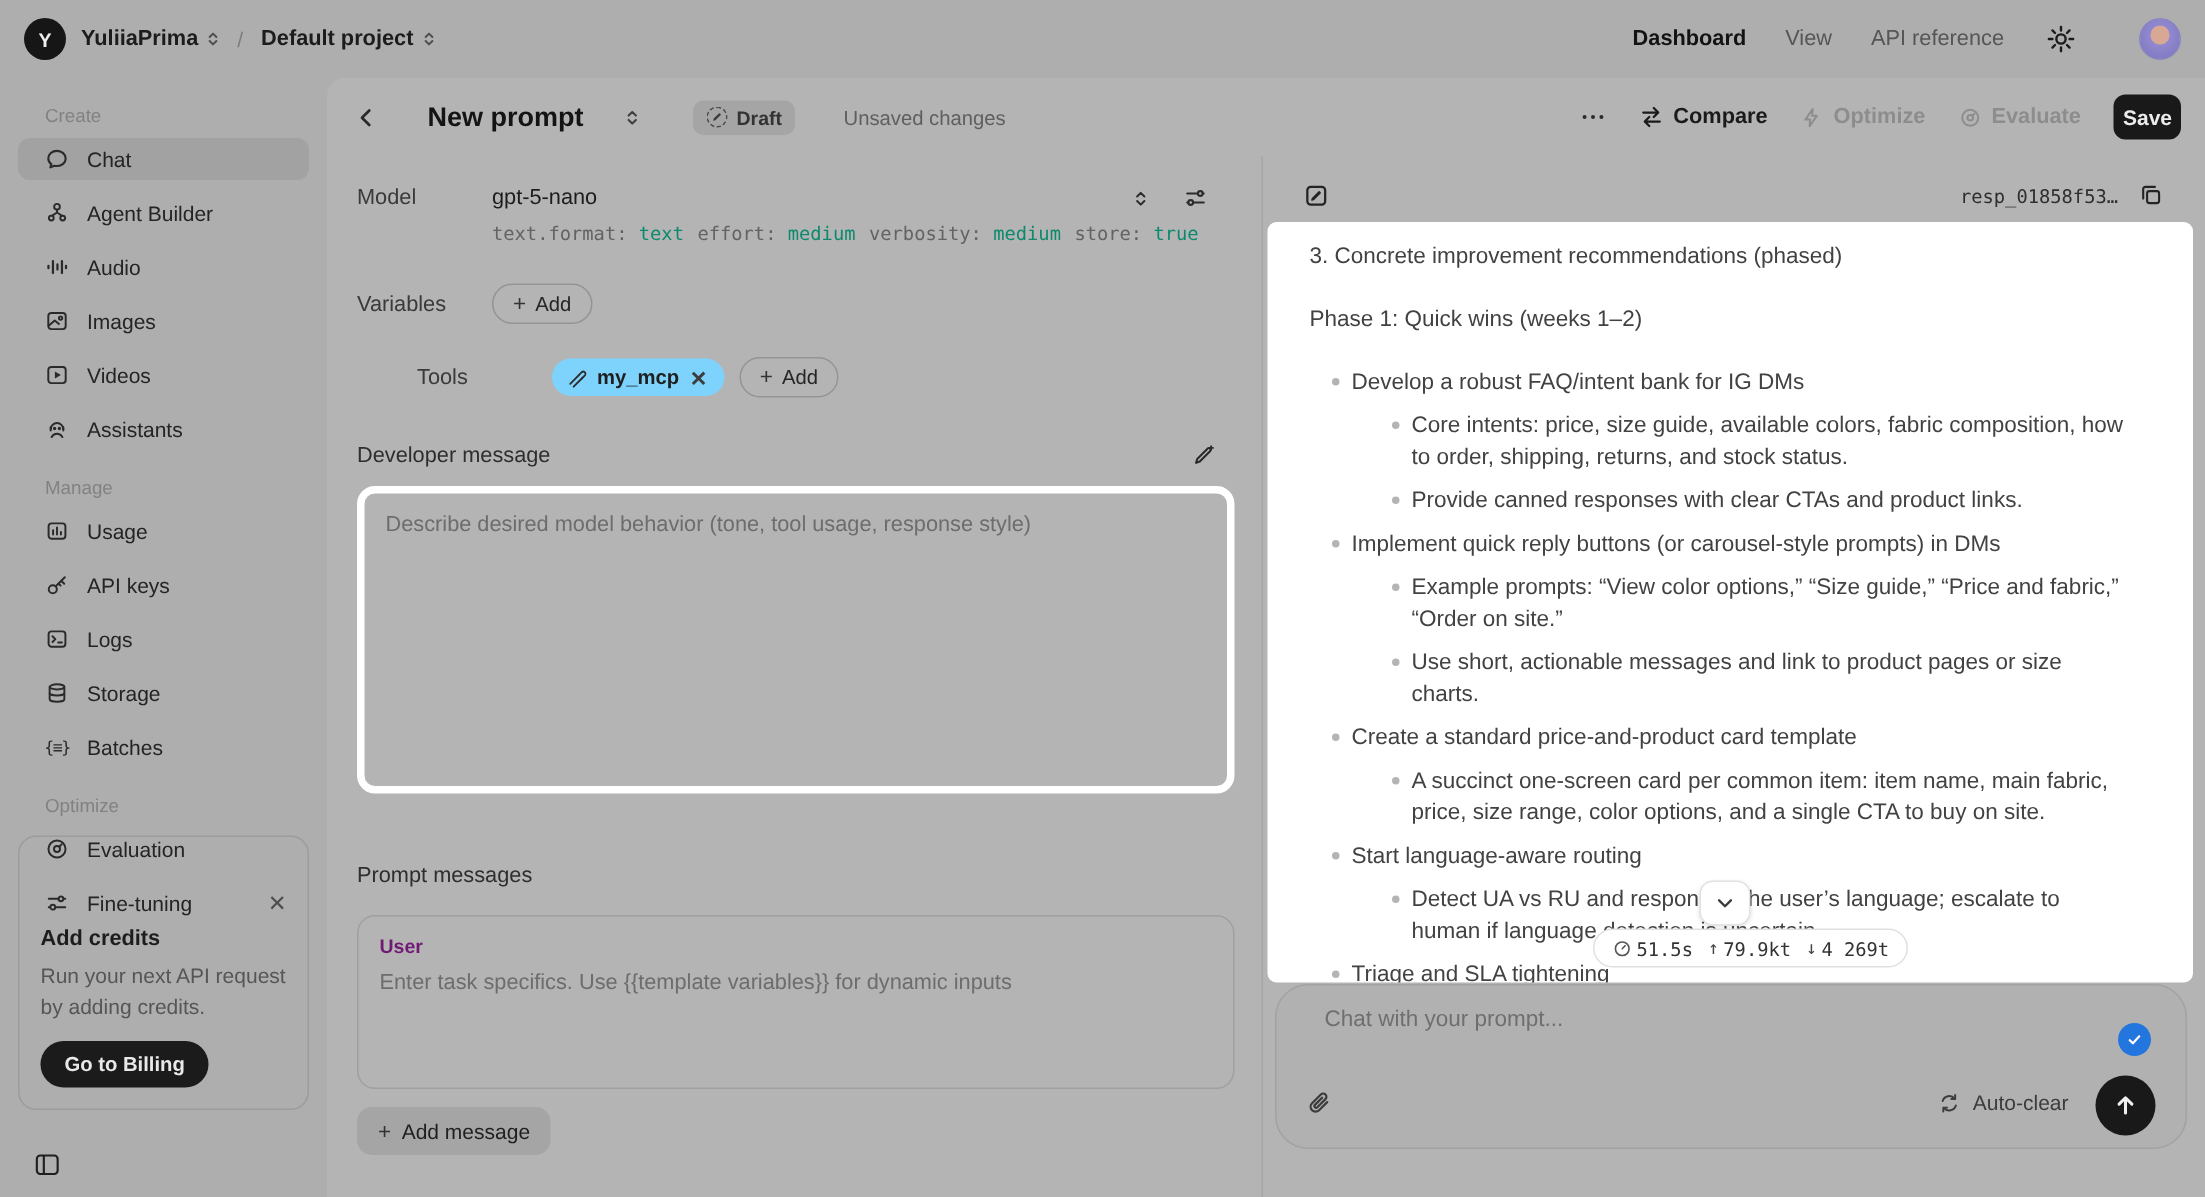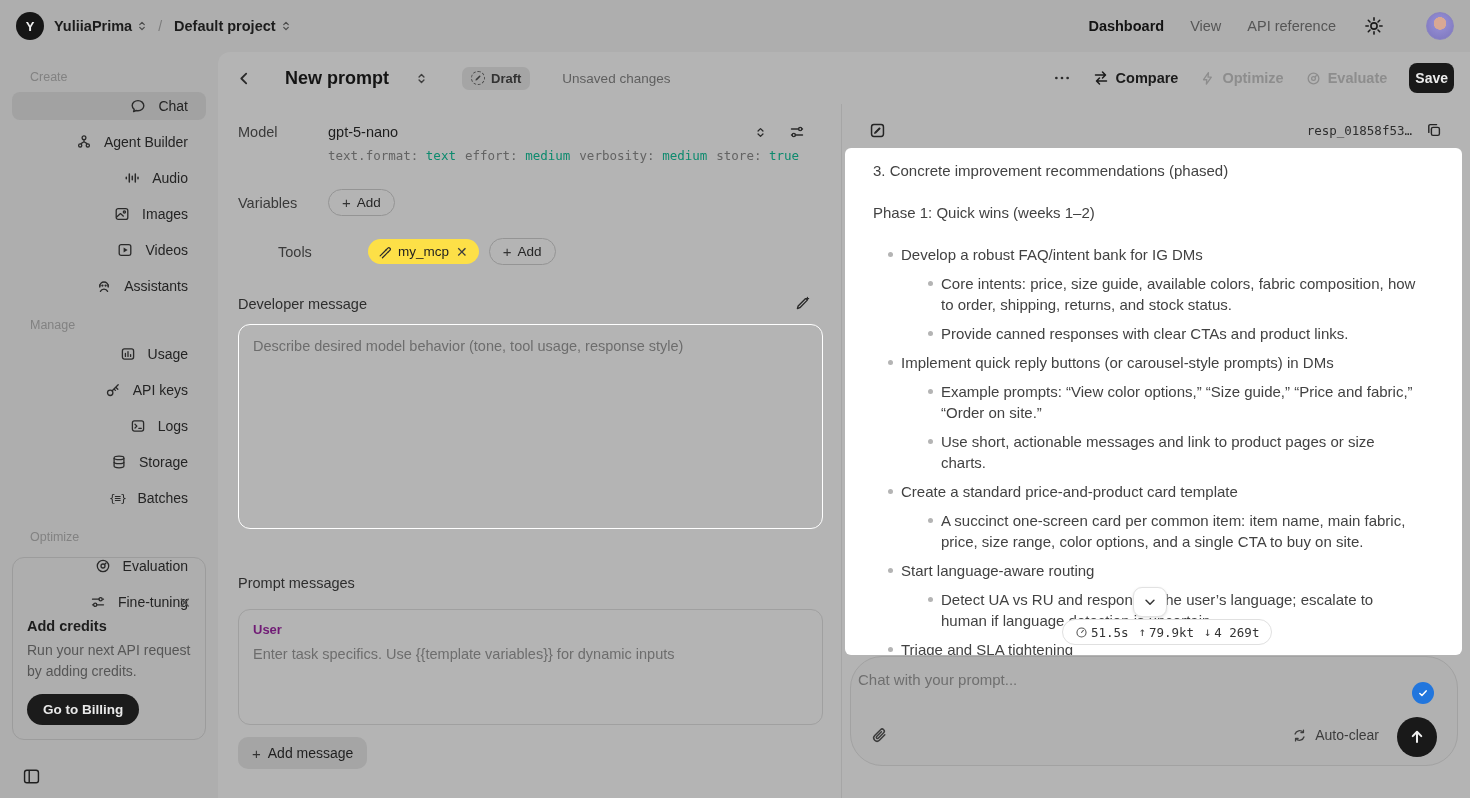--- a/index.html
+++ b/index.html
@@ -18,21 +18,21 @@
   .topnav .nav-item { font-size:14.5px; color:#565656; cursor:pointer; }
   .topnav .nav-item.active { color:#131313; font-weight:700; }
   .gear { color:#1b1b1b; display:flex; margin-left:2px; }
   .user-avatar { width:28px; height:28px; border-radius:50%; margin-left:16px;
     background:radial-gradient(circle at 50% 40%, #d9a894 0 30%, #9089cf 32%, #7b74bd 100%); border:1px solid #8a84c2; }
 
   
   .sidebar { position:absolute; left:0; top:52px; width:218px; height:746px; padding:14px 12px 0 12px; }
   .side-title { font-size:12.5px; color:#828282; padding:4px 18px 8px 18px; margin-top:14px; }
   .side-title:first-child { margin-top:0; }
-  .side-item { display:flex; align-items:center; height:28px; margin-bottom:8px; padding:0 18px; border-radius:8px; cursor:pointer; color:#222;justify-content:flex-end; }
+  .side-item { display:flex; align-items:center; height:28px; margin-bottom:8px; padding:0 18px; border-radius:8px; cursor:pointer; color:#222; }
   .side-item.active { background:#a2a2a2; }
   .side-ic { width:16px; height:16px; display:flex; align-items:center; justify-content:center; color:#2a2a2a; flex:none; }
   .side-lb { font-size:14px; margin-left:12px; color:#242424; }
   .tx-ic { font-family:"DejaVu Sans Mono", monospace; font-size:11px; color:#2a2a2a; letter-spacing:-1px; }
 
   .credits-card { position:absolute; left:12px; right:12px; bottom:58px; border:1px solid #9c9c9c; border-radius:12px; padding:12px 14px 14px; }
   .credits-title-row { display:flex; align-items:center; justify-content:space-between; }
   .credits-title { font-size:14.5px; font-weight:700; color:#1d1d1d;margin-top:48px; }
   .credits-close { color:#4e4e4e; font-size:15px; cursor:pointer; line-height:1; }
   .credits-body { font-size:14px; color:#565656; line-height:21px; margin-top:6px; }
@@ -64,27 +64,27 @@
   .model-value { font-size:14.5px; color:#1d1d1d; }
   .model-icons { margin-left:auto; display:flex; align-items:center; gap:22px; margin-right:18px; color:#2b2b2b; }
   .model-icons span { display:flex; cursor:pointer; }
   .params-line { margin:8px 0 0 90px; font-family:"DejaVu Sans Mono", monospace; font-size:12.5px; white-space:nowrap; }
   .params-line .pk { color:#636363; }
   .params-line .pv { color:#0d8a6e; margin-right:9px; }
   .row-variables { margin-top:26px; }
   .row-tools { margin-top:22px;margin-left:40px; }
   .pill-outline { display:inline-flex; align-items:center; gap:6px; border:1px solid #949494; border-radius:999px; padding:5px 13px; font-size:13.5px; color:#262626; background:transparent; cursor:pointer; }
   .plus-g { font-size:15px; line-height:1; color:#333; }
-  .tool-chip { display:inline-flex; align-items:center; gap:7px; background:#fde047; border-radius:999px; padding:5px 11px 5px 9px; font-size:13.5px; color:#1f1f1f; margin-right:10px; }
+  .tool-chip { display:inline-flex; align-items:center; gap:7px; background:#7dd3fc; border-radius:999px; padding:5px 11px 5px 9px; font-size:13.5px; color:#1f1f1f; margin-right:10px;font-weight:bold; }
   .chip-ic { display:flex; color:#2c2c2c; }
   .chip-x { color:#3d3d3d; font-size:14px; cursor:pointer; line-height:1; }
   .dev-row { margin-top:30px; display:flex; align-items:center; justify-content:space-between; margin-right:12px; }
   .section-label { font-size:14.5px; color:#2e2e2e; }
   .gen-ic { color:#2a2a2a; display:flex; cursor:pointer; }
-  .dev-textarea { margin-top:12px; width:100%; height:205px; border:1px solid #ffffff; border-radius:12px; background:transparent; resize:none; padding:13px 14px; font-family:"Liberation Sans", sans-serif; font-size:14.5px; color:#222; outline:none; }
+  .dev-textarea { margin-top:12px; width:100%; height:205px; border:5px solid #ffffff; border-radius:12px; background:transparent; resize:none; padding:13px 14px; font-family:"Liberation Sans", sans-serif; font-size:14.5px; color:#222; outline:none; }
   .dev-textarea::placeholder { color:#6d6d6d; }
   .pm-label { margin-top:42px; }
   .user-card { margin-top:18px; border:1px solid #a0a0a0; border-radius:12px; height:116px; padding:12px 14px; }
   .user-role { font-size:13px; font-weight:700; color:#701a75; }
   .user-textarea { width:100%; height:70px; border:none; background:transparent; resize:none; margin-top:9px; font-family:"Liberation Sans", sans-serif; font-size:14.5px; color:#222; outline:none; }
   .user-textarea::placeholder { color:#6d6d6d; }
   .add-msg-btn { margin-top:12px; display:inline-flex; align-items:center; gap:7px; background:#a5a5a5; border:none; border-radius:10px; padding:8px 14px; font-size:14px; color:#1f1f1f; cursor:pointer; font-family:"Liberation Sans", sans-serif; }
 
   
   .chat-col { position:absolute; left:623px; top:52px; right:0; bottom:0; }
@@ -101,21 +101,21 @@
   ul.lvl2 { margin-left:29px; margin-top:8px; }
   .resp-li { position:relative; padding-left:11px; margin-bottom:8px; }
   .resp-li::before { content:''; position:absolute; left:-2px; top:8px; width:5px; height:5px; border-radius:50%; background:#b4b4b4; }
 
   .scroll-btn { position:absolute; left:292px; top:483px; width:34px; height:30px; background:#fff; border:1px solid #e2e2e2; border-radius:9px; display:flex; align-items:center; justify-content:center; color:#3a3a3a; cursor:pointer; box-shadow:0 1px 3px rgba(0,0,0,.12); z-index:5; }
   .stats-pill { position:absolute; left:221px; top:515px; height:26px; background:#fff; border:1px solid #e0e0e0; border-radius:13px; display:flex; align-items:center; gap:10px; padding:0 12px; font-family:"DejaVu Sans Mono", monospace; font-size:12.5px; color:#333; z-index:5; white-space:nowrap; }
   .stat-item { display:flex; align-items:center; gap:3px; }
   .speed-ic { color:#555; display:flex; }
   .stat-arrow { font-size:12px; color:#444; }
 
-  .chat-input { position:absolute; left:9px; right:12px; top:552px; height:110px; background:#b1b1b1; border:1px solid #a2a2a2; border-radius:32px; padding:14px 7px; z-index:6; }
+  .chat-input { position:absolute; left:9px; right:12px; top:552px; height:110px; background:#b1b1b1; border:1px solid #a2a2a2; border-radius:22px; padding:14px 32px; z-index:6; }
   .chat-field { width:85%; height:46px; border:none; background:transparent; resize:none; font-family:"Liberation Sans", sans-serif; font-size:15px; color:#222; outline:none; }
   .chat-field::placeholder { color:#6f6f6f; }
   .blue-badge { position:absolute; right:23px; top:25px; width:22px; height:22px; border-radius:50%; background:#2276dd; display:flex; align-items:center; justify-content:center; }
   .chat-bottom { position:absolute; left:20px; right:20px; bottom:12px; display:flex; align-items:center; }
   .clip-btn { color:#3c3c3c; display:flex; cursor:pointer; }
   .autoclear { margin-left:auto; display:flex; align-items:center; gap:8px; font-size:14px; color:#3c3c3c; cursor:pointer; margin-right:18px; }
   .send-btn { width:40px; height:40px; border-radius:50%; background:#191919; border:none; display:flex; align-items:center; justify-content:center; cursor:pointer; flex:none; margin-bottom:-4px; }
 
   svg { display:block; }
 </style>

